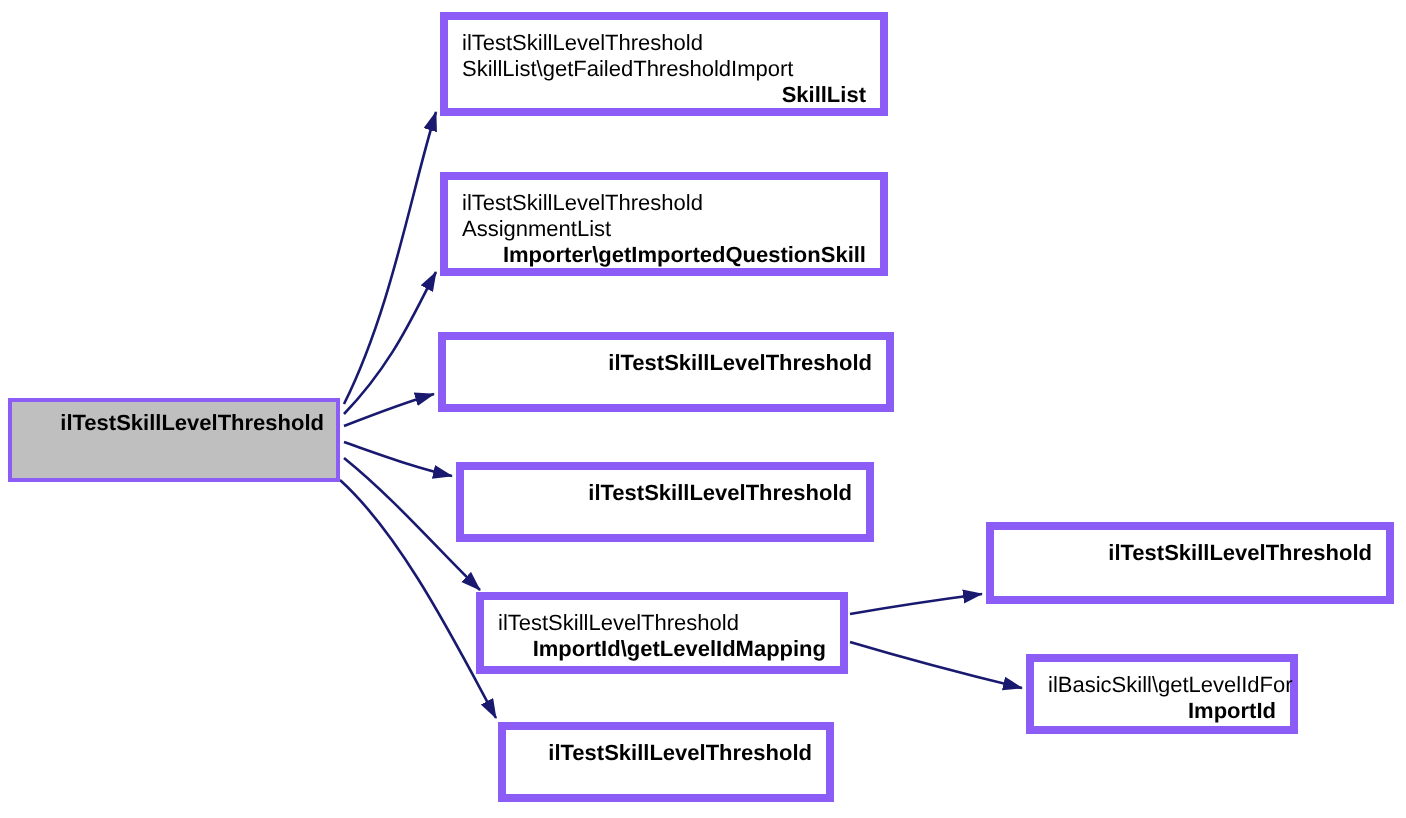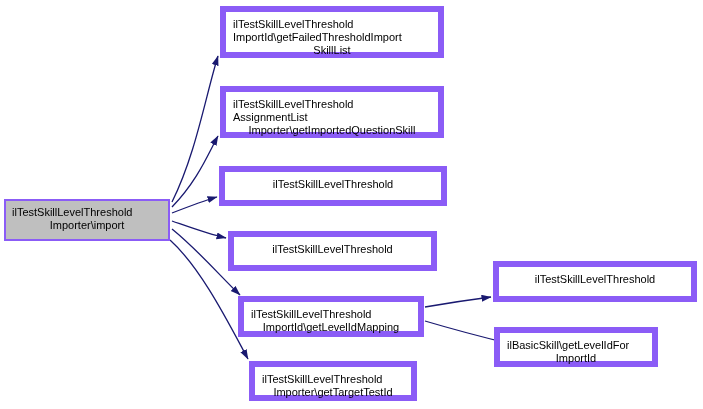--- a/index.html
+++ b/index.html
@@ -13,44 +13,44 @@
   #edge-layer {
     position:absolute; left:0; top:0; width:703px; height:409px;
     pointer-events:none;
   }
   .edge { stroke:#191970; stroke-width:1.3; fill:none; }
   .arrowhead { fill:#191970; }
   .node {
     position:absolute;
     box-sizing:border-box;
     background:#ffffff;
-    border:6px solid #8b5cf6;
+    border:4px solid #8b5cf6;
     color:#000000;
     font-size:11px;
     line-height:13px;
     padding:6px 3px 5px 3px;
     cursor:pointer;
   }
   .node .line { text-align:left; white-space:nowrap; padding:0 4px; }
-  .node .line:last-child { text-align:center; }
+  .node .line:last-child { text-align:right;font-weight:bold; }
   .node.highlight {
     background:#bfbfbf;
     border-width:2px;
     padding:5px 2px 4px 2px;
   }
   
   .n-import   { left:4px;   top:199px; width:166px; height:42px; }
   .n-failed   { left:220px; top:6px;   width:224px; height:52px; }
   .n-assign   { left:220px; top:86px;  width:224px; height:52px; }
   .n-registry { left:219px; top:166px; width:228px; height:40px; }
   .n-thresh   { left:228px; top:231px; width:209px; height:40px; }
   .n-levelmap { left:238px; top:296px; width:186px; height:41px; }
   .n-target   { left:249px; top:361px; width:168px; height:40px; }
   .n-install  { left:493px; top:261px; width:204px; height:41px; }
-  .n-basic    { left:494px; top:327px; width:164px; height:40px; }
+  .n-basic    { left:513px; top:327px; width:136px; height:40px; }
 </style>
 </head>
 <body>
 
 <div id="canvas">
 
   <svg id="edge-layer" viewBox="0 0 703 409" xmlns="http://www.w3.org/2000/svg">
     <defs>
       <marker id="arrow" markerWidth="11" markerHeight="8" refX="9.5" refY="3.5" orient="auto" markerUnits="userSpaceOnUse">
         <polygon class="arrowhead" points="0,0 10,3.5 0,7"></polygon>
@@ -61,26 +61,25 @@
     <path class="edge" marker-end="url(#arrow)" d="M172,213 C190,206 203,201 217,197"></path>
     <path class="edge" marker-end="url(#arrow)" d="M172,221 C192,228 208,234 226,238"></path>
     <path class="edge" marker-end="url(#arrow)" d="M172,229 C198,250 221,277 240,295"></path>
     <path class="edge" marker-end="url(#arrow)" d="M170,240 C201,268 228,322 248,359"></path>
     <path class="edge" marker-end="url(#arrow)" d="M425,307 C448,303 468,300 491,297"></path>
     <path class="edge" marker-end="url(#arrow)" d="M425,321 C452,329 482,337 511,344"></path>
   </svg>
 
   <div class="node highlight n-import">
     <div class="line">ilTestSkillLevelThreshold</div>
-    <div class="line">Importer\import</div>
   </div>
 
   <div class="node n-failed">
     <div class="line">ilTestSkillLevelThreshold</div>
-    <div class="line">ImportId\getFailedThresholdImport</div>
+    <div class="line">SkillList\getFailedThresholdImport</div>
     <div class="line">SkillList</div>
   </div>
 
   <div class="node n-assign">
     <div class="line">ilTestSkillLevelThreshold</div>
     <div class="line">AssignmentList</div>
     <div class="line">Importer\getImportedQuestionSkill</div>
   </div>
 
   <div class="node n-registry">
@@ -91,21 +90,20 @@
     <div class="line">ilTestSkillLevelThreshold</div>
   </div>
 
   <div class="node n-levelmap">
     <div class="line">ilTestSkillLevelThreshold</div>
     <div class="line">ImportId\getLevelIdMapping</div>
   </div>
 
   <div class="node n-target">
     <div class="line">ilTestSkillLevelThreshold</div>
-    <div class="line">Importer\getTargetTestId</div>
   </div>
 
   <div class="node n-install">
     <div class="line">ilTestSkillLevelThreshold</div>
   </div>
 
   <div class="node n-basic">
     <div class="line">ilBasicSkill\getLevelIdFor</div>
     <div class="line">ImportId</div>
   </div>

